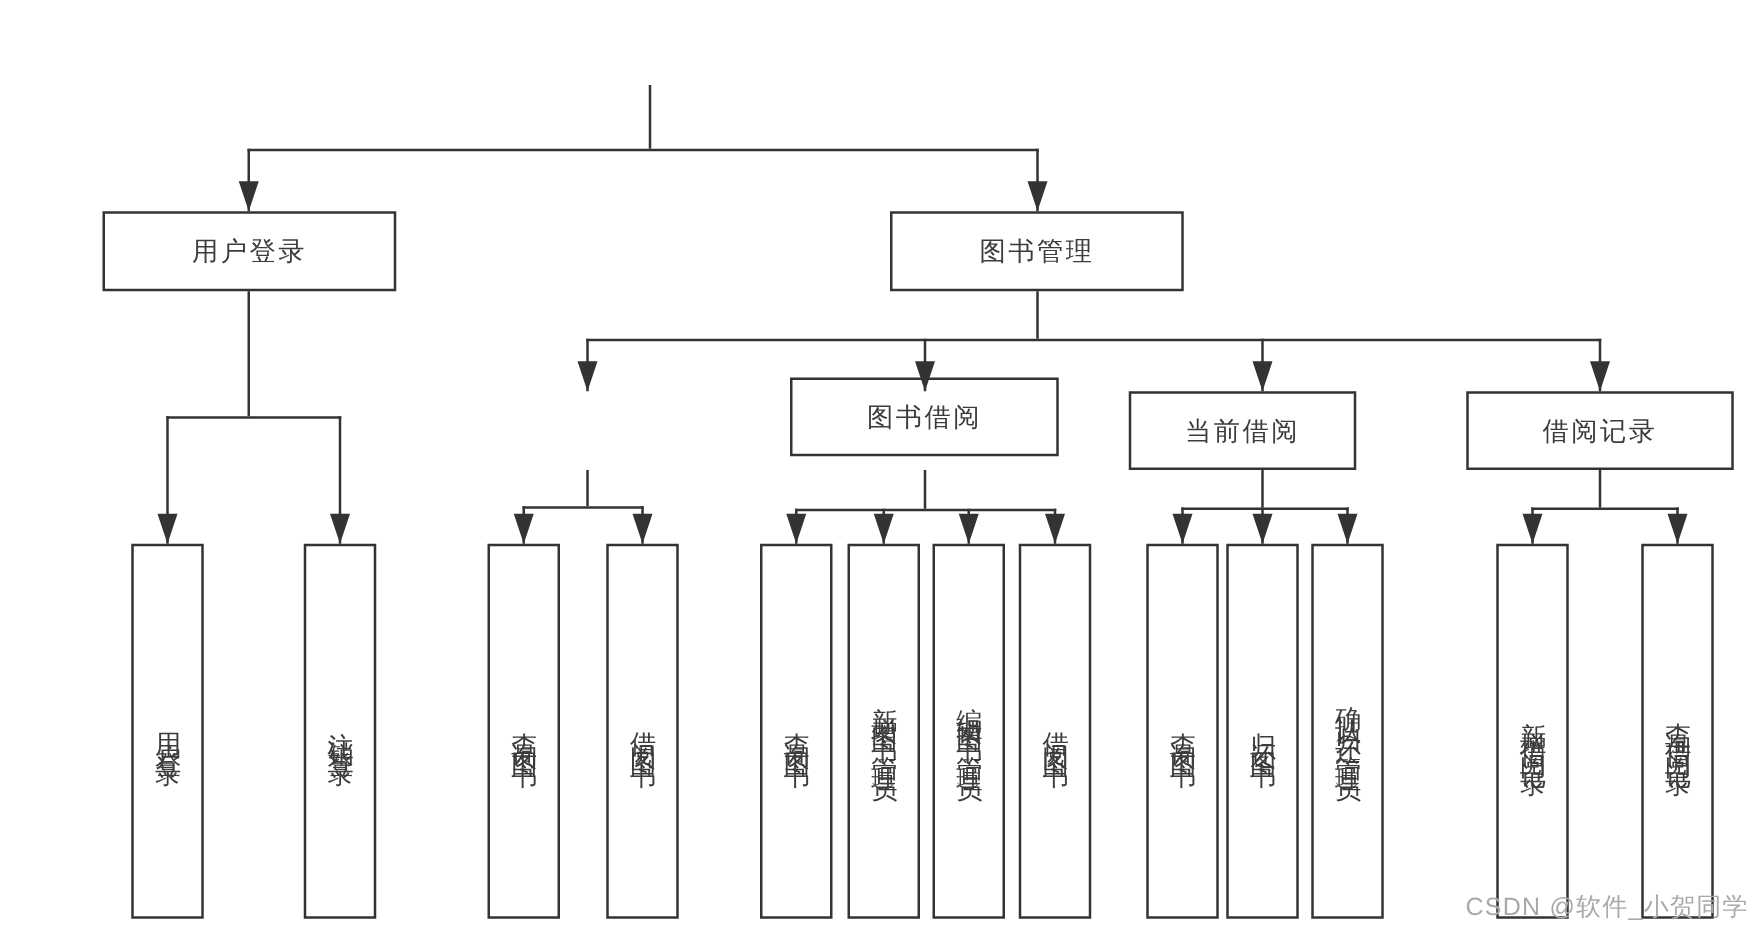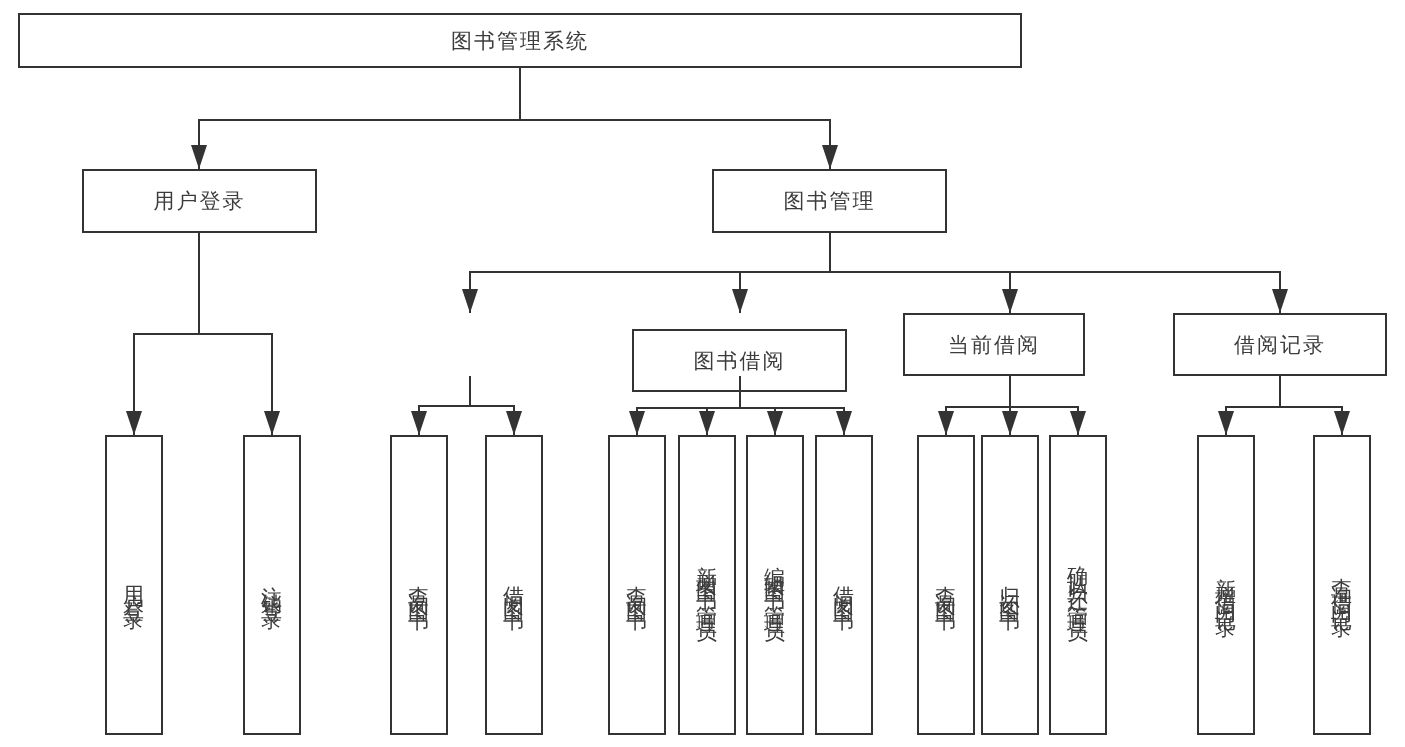--- a/index.html
+++ b/index.html
@@ -48,32 +48,29 @@
     color:#a9a9a9;
     letter-spacing:1px;
     white-space:nowrap;
   }
 </style>
 </head>
 <body>
 
 <div id="stage">
 
-  <div class="box" style="left:18px; top:13px; width:1004px; height:55px;">
-    <span>图书管理系统</span>
-  </div>
 
   <div class="box" style="left:82px; top:169px; width:235px; height:64px;">
     <span>用户登录</span>
   </div>
   <div class="box" style="left:712px; top:169px; width:235px; height:64px;font-family:Liberation Mono, monospace;">
     <span>图书管理</span>
   </div>
 
-  <div class="box" style="left:632px; top:329px; width:215px; height:63px;">
+  <div class="box" style="left:632px; top:302px; width:215px; height:63px;">
     <span>图书借阅</span>
   </div>
   <div class="box" style="left:903px; top:313px; width:182px; height:63px;">
     <span>当前借阅</span>
   </div>
   <div class="box" style="left:1173px; top:313px; width:214px; height:63px;">
     <span>借阅记录</span>
   </div>
 
   <div class="box leaf" style="left:105px; top:435px; width:58px; height:300px;">
@@ -172,14 +169,15 @@
   <div class="line" style="left:1077px; top:406px; width:2px; height:29px;"></div>
   <div class="arrow" style="left:1070px; top:411px;"></div>
 
   <div class="line" style="left:1279px; top:376px; width:2px; height:30px;"></div>
   <div class="line" style="left:1225px; top:406px; width:118px; height:2px;"></div>
   <div class="line" style="left:1225px; top:406px; width:2px; height:29px;"></div>
   <div class="arrow" style="left:1218px; top:411px;"></div>
   <div class="line" style="left:1341px; top:406px; width:2px; height:29px;"></div>
   <div class="arrow" style="left:1334px; top:411px;"></div>
 
+  <div class="watermark">CSDN @软件_小贺同学</div>
 
 </div>
 
 </body></html>

